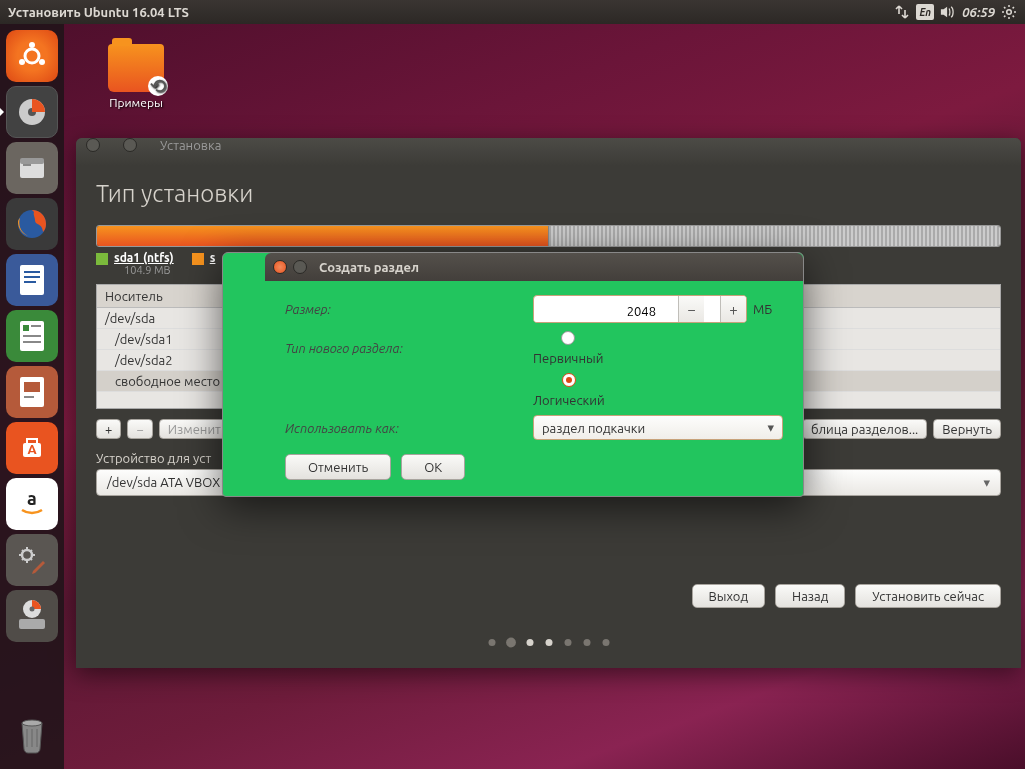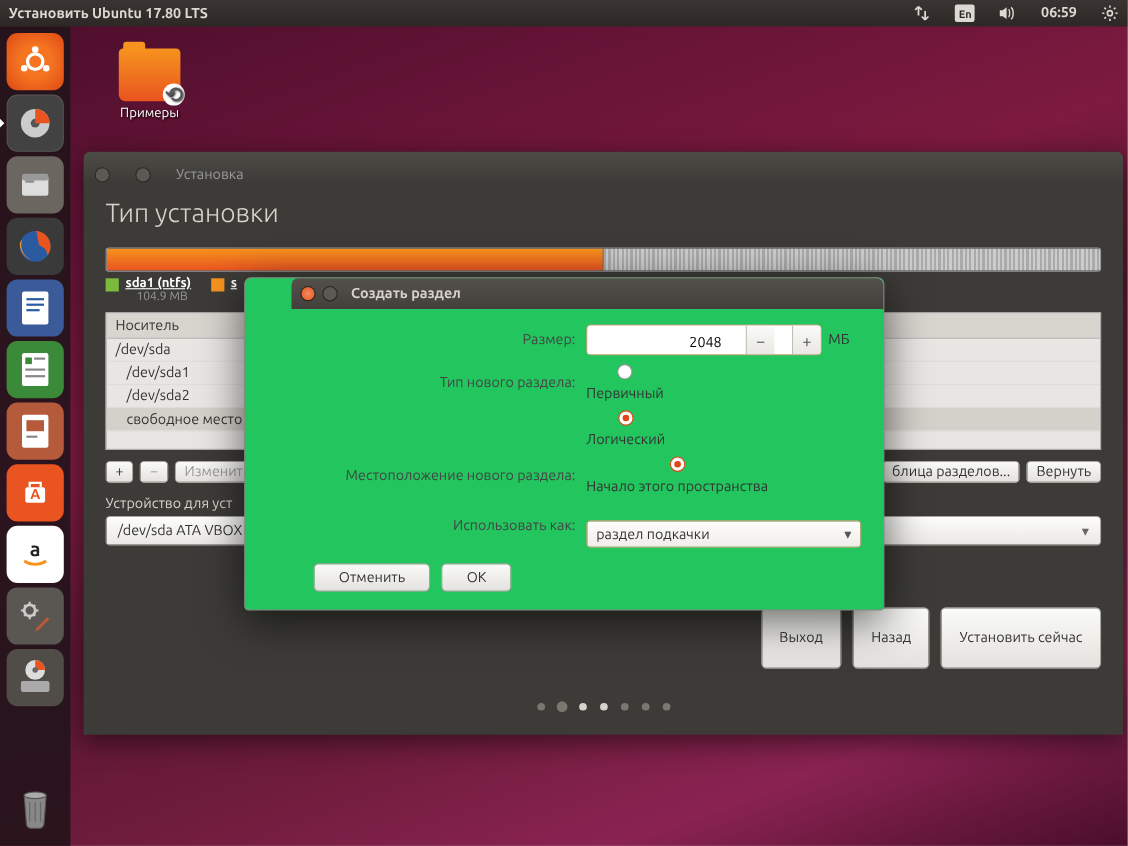--- a/index.html
+++ b/index.html
@@ -11,21 +11,21 @@
 }
 
 
 #menubar {
   position: absolute; top: 0; left: 0; right: 0; height: 24px;
   background: linear-gradient(#3a3532, #2c2825);
   display: flex; align-items: center; color: #dcd8d2; font-size: 13px; font-weight: bold;
   padding: 0 8px; z-index: 5;
 }
 #menubar .title { flex: 1; }
-#menubar .tray { display: flex; gap: 22px; }
+#menubar .tray { display: flex; align-items: center; gap: 6px; font-style: italic; }
 #menubar .ico { width: 16px; height: 16px; display:inline-flex; align-items:center; justify-content:center; }
 #menubar .en-box { width:18px; height:16px; background:#dcd8d2; color:#2c2825; font-size:10px; font-weight:bold; display:flex; align-items:center; justify-content:center; border-radius:2px; }
 
 
 #launcher {
   position: absolute; top: 24px; left: 0; bottom: 0; width: 64px;
   background: rgba(30, 20, 25, 0.85);
   display: flex; flex-direction: column; align-items: center; padding-top: 6px; gap: 4px;
   z-index: 4;
 }
@@ -50,21 +50,21 @@
 #desktop-icon .folder::before { content:''; position:absolute; top:-6px; left:4px; width:20px; height:8px; background:#f7931e; border-radius:3px 3px 0 0; }
 #desktop-icon .folder::after { content:'⟲'; position:absolute; right:-4px; bottom:-4px; font-size:20px; color:#555; background:#fff; border-radius:50%; width:20px; height:20px; line-height:20px; }
 
 
 #installer {
   position:absolute; top:138px; left:76px; right:4px; height:530px;
   background:#3c3b37; border-radius:6px 6px 0 0; z-index:2;
   box-shadow:0 6px 24px rgba(0,0,0,.5);
   overflow: hidden;
 }
-#installer .titlebar { height:28px; background:linear-gradient(#4c4b46,#3c3b37); display:flex; align-items:flex-end; padding:0 10px; gap:23px; color:#999; font-size:13px; }
+#installer .titlebar { height:28px; background:linear-gradient(#4c4b46,#3c3b37); display:flex; align-items:flex-start; padding:0 10px; gap:23px; color:#999; font-size:13px; }
 .win-btn { width:14px; height:14px; border-radius:50%; background:#5a5954; border:1px solid #2a2926; display:inline-block; }
 #installer .content { padding: 14px 20px 10px; color:#d7d3cc; }
 #installer h1 { font-size:24px; font-weight:300; color:#d7d3cc; margin-bottom:18px; }
 
 .partition-bar { height:22px; display:flex; border:1px solid #999; border-radius:3px; overflow:hidden; margin-bottom:4px; width: 100%; }
 .pb-seg1 { background:linear-gradient(#f7931e,#e95420); flex:0 0 50%; border-right:1px solid #888; }
 .pb-seg2 { background:repeating-linear-gradient(90deg,#aaa,#aaa 2px,#ccc 2px,#ccc 4px); flex:1; }
 
 .legend { display:flex; gap:18px; font-size:12px; margin-bottom:8px; }
 .legend .item { display:flex; gap:6px; align-items:flex-start; }
@@ -82,58 +82,58 @@
 .toolbar { display:flex; align-items:center; gap:6px; margin-top:10px; font-size:13px; color:#ccc; }
 .btn-sm { background:linear-gradient(#fafaf8,#e4e2de); color:#333; border:1px solid #a8a49e; border-radius:4px; padding:2px 8px; font-size:13px; }
 .btn-sm.disabled { color:#999; }
 .spacer { flex:1; }
 
 .boot-label { margin-top:12px; font-size:13px; color:#d7d3cc; }
 .boot-select { width:100%; background:linear-gradient(#fdfdfc,#eae8e4); border:1px solid #a8a49e; border-radius:4px; padding:5px 10px; font-size:13px; color:#333; margin-top:4px; display:flex; }
 .boot-select::after { content:'▾'; color:#666; }
 
 .footer-btns { position:absolute; right:20px; bottom:60px; display:flex; gap:10px; }
-.btn { background:linear-gradient(#fafaf8,#e4e2de); color:#333; border:1px solid #a8a49e; border-radius:5px; padding:20px 16px; font-size:13px; }
+.btn { background:linear-gradient(#fafaf8,#e4e2de); color:#333; border:1px solid #a8a49e; border-radius:5px; padding:4px 16px; font-size:13px; }
 
 .dots { position:absolute; left:50%; bottom:22px; transform:translateX(-50%); display:flex; gap:12px; }
 .dot { width:7px; height:7px; border-radius:50%; background:#7a7670; }
 .dot.on { background:#d7d3cc; }
 .dot.big { transform:scale(1.4); }
 
 
 #dialog {
   position:absolute; top:252px; left:222px; width:582px;
   background:#22c55e; border-radius:6px 6px 4px 4px; box-shadow:0 10px 40px rgba(0,0,0,.6);
   z-index:10; border:1px solid #888;padding-left:42px;
 }
 #dialog .titlebar { height:28px; background:linear-gradient(#54504b,#433f3b); border-radius:6px 6px 0 0; display:flex; align-items:center; padding:0 8px; gap:6px; color:#d7d3cc; font-size:13px; font-weight:bold; }
 #dialog .win-btn.close { background:radial-gradient(circle,#f28a5c,#e95420); }
 #dialog .body { padding:14px 20px 16px; font-size:13px; color:#333; }
 .form-row { display:flex; align-items:center; margin-bottom:8px; }
-.form-row .lbl { flex:0 0 248px; text-align:right; padding-right:10px; color:#444; }
+.form-row .lbl { flex:0 0 248px; padding-right:10px; color:#444;font-style:italic; }
 .form-row .ctl { flex:1; display:flex; align-items:center; gap:6px; }
 .spin { display:flex; align-items:flex-end; border:1px solid #c7a27a; border-radius:4px; overflow:hidden; background:#fff;gap:16px; }
 .spin input { border:none; width:128px; padding:4px 6px; text-align:right; font-size:13px; outline:none; }
 .spin button { width:26px; height:26px; border:none; border-left:1px solid #c0beb9; background:linear-gradient(#fafaf8,#eae8e4); font-size:15px; color:#555; cursor:pointer; }
 .radio { display:flex; align-items:center; gap:6px; cursor:pointer;flex-direction:column; }
 .radio .r { width:14px; height:14px; border-radius:50%; border:1px solid #999; background:#fff; position:relative; display:inline-block; }
 .radio.sel .r { border-color:#dd4814; }
 .radio.sel .r::after { content:''; position:absolute; inset:3px; border-radius:50%; background:#dd4814; }
-.combo { flex:1; border:1px solid #c7a27a; border-radius:4px; background:linear-gradient(#fdfdfc,#f0eee9); padding:4px 8px; display:flex; align-items:center;margin-top:16px; }
+.combo { flex:1; border:1px solid #c7a27a; border-radius:4px; background:linear-gradient(#fdfdfc,#f0eee9); padding:4px 8px; display:flex; align-items:center; }
 .combo::after { content:'▾'; color:#555; margin-left:auto; }
 .dlg-btns { display:flex; justify-content:flex-start; gap:10px; margin-top:14px; }
 .dlg-btns .btn { padding:5px 22px; }
 
 svg { display:block; }
 </style>
 </head>
 <body>
 
 <div id="menubar">
-  <span class="title">Установить Ubuntu 17.80 LTS</span>
+  <span class="title">Установить Ubuntu 16.04 LTS</span>
   <div class="tray">
     <span class="ico">
         <svg width="16" height="16" viewBox="0 0 16 16">
           <path d="M5 2v8M5 2l-3 3M5 2l3 3M11 14V6M11 14l-3-3M11 14l3-3" stroke="#dcd8d2" stroke-width="1.6" fill="none"></path>
         </svg>
       </span>
     <span class="en-box">En</span>
     <span class="ico">
         <svg width="18" height="16" viewBox="0 0 18 16">
           <path d="M1 5h3l4-3v12l-4-3H1z" fill="#dcd8d2"></path>
@@ -348,29 +348,20 @@
     <div class="form-row">
       <div class="lbl"></div>
       <div class="ctl">
         <label class="radio sel">
             <span class="r"></span>
             <span>Логический</span>
           </label>
       </div>
     </div>
 
-    <div class="form-row">
-      <div class="lbl">Местоположение нового раздела:</div>
-      <div class="ctl">
-        <label class="radio sel">
-            <span class="r"></span>
-            <span>Начало этого пространства</span>
-          </label>
-      </div>
-    </div>
 
     <div class="form-row">
       <div class="lbl">Использовать как:</div>
       <div class="ctl">
         <div class="combo">
           <span>раздел подкачки</span>
         </div>
       </div>
     </div>
 

